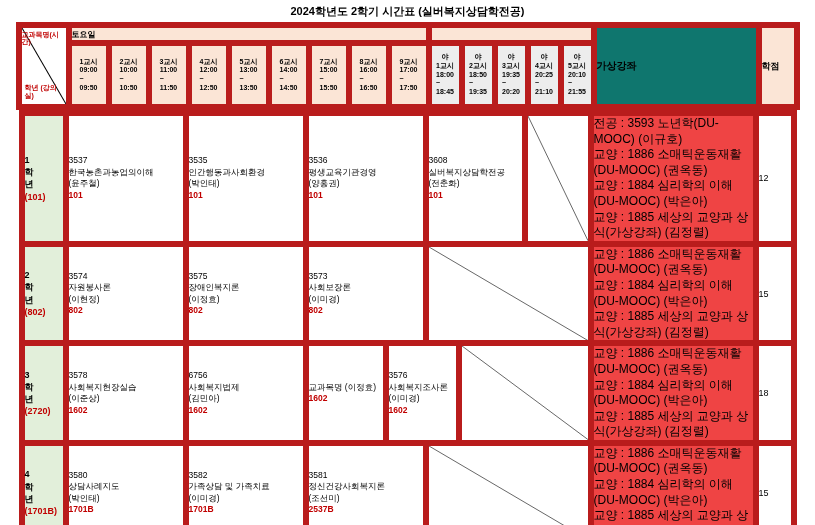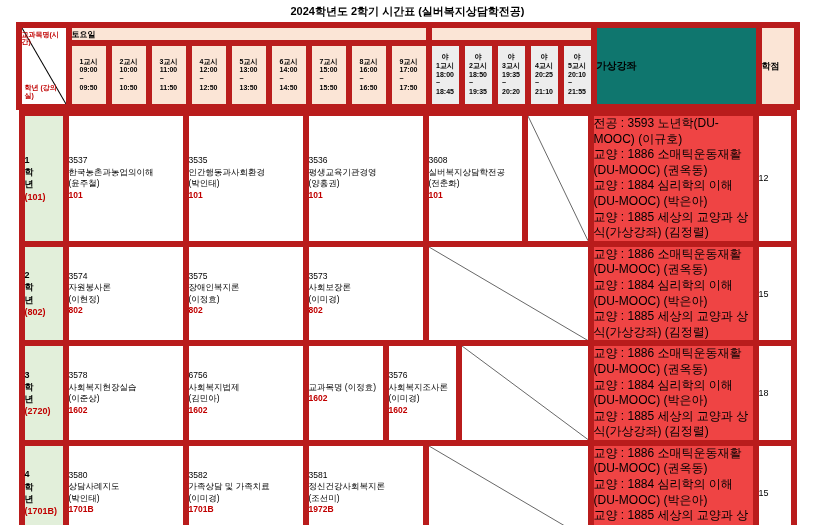--- a/index.html
+++ b/index.html
@@ -358,21 +358,21 @@
           <td class="cell" colspan="3">
             <div class="num">3582</div>
             <div class="nm">가족상담 및 가족치료</div>
             <div class="prof">(이미경)</div>
             <div class="room">1701B</div>
           </td>
           <td class="cell" colspan="3">
             <div class="num">3581</div>
             <div class="nm">정신건강사회복지론</div>
             <div class="prof">(조선미)</div>
-            <div class="room">1972B</div>
+            <div class="room">2537B</div>
           </td>
           <td colspan="5" class="empty-diag">
             <svg viewBox="0 0 100 100" preserveAspectRatio="none">
               <line x1="0" y1="0" x2="100" y2="100" stroke="#000" stroke-width="0.6" vector-effect="non-scaling-stroke"></line>
             </svg>
           </td>
           <td class="virt">
             <div class="v-line">교양 : 1886 소매틱운동재활(DU-MOOC) (권옥동)</div>
             <div class="v-line">교양 : 1884 심리학의 이해(DU-MOOC) (박은아)</div>
             <div class="v-line">교양 : 1885 세상의 교양과 상식(가상강좌) (김정렬)</div>

